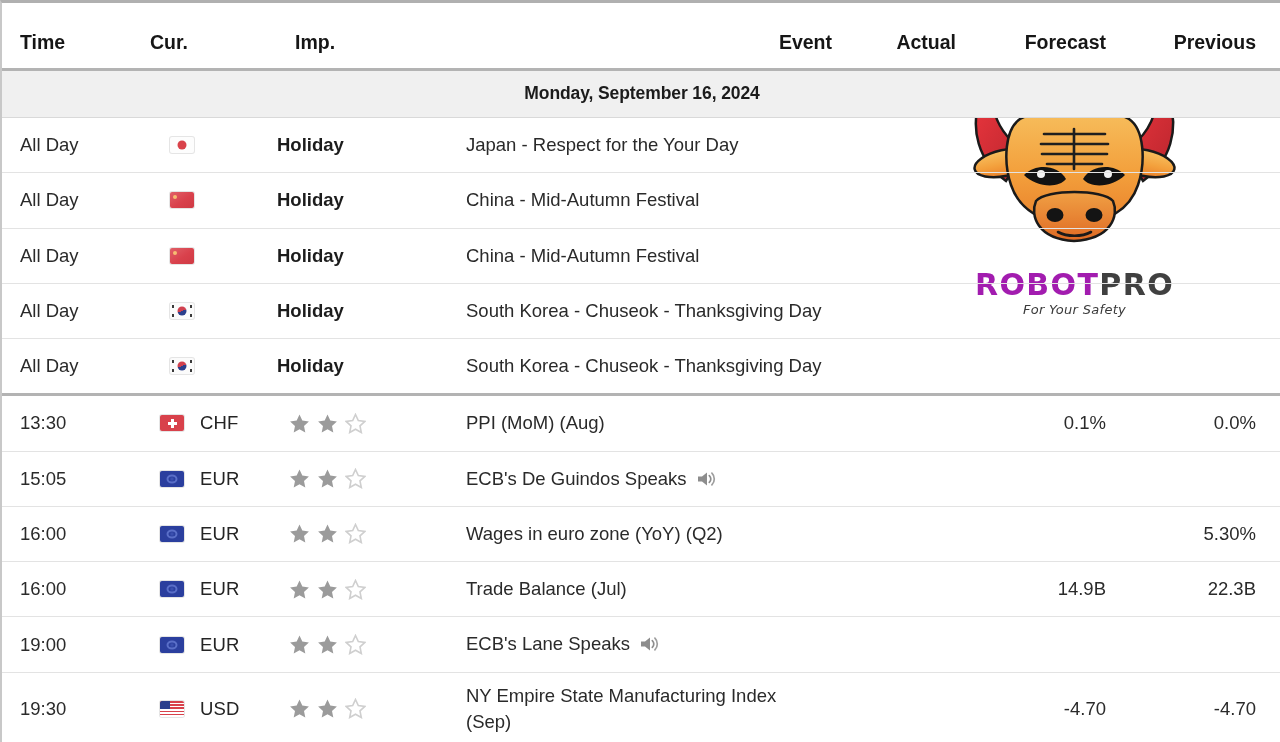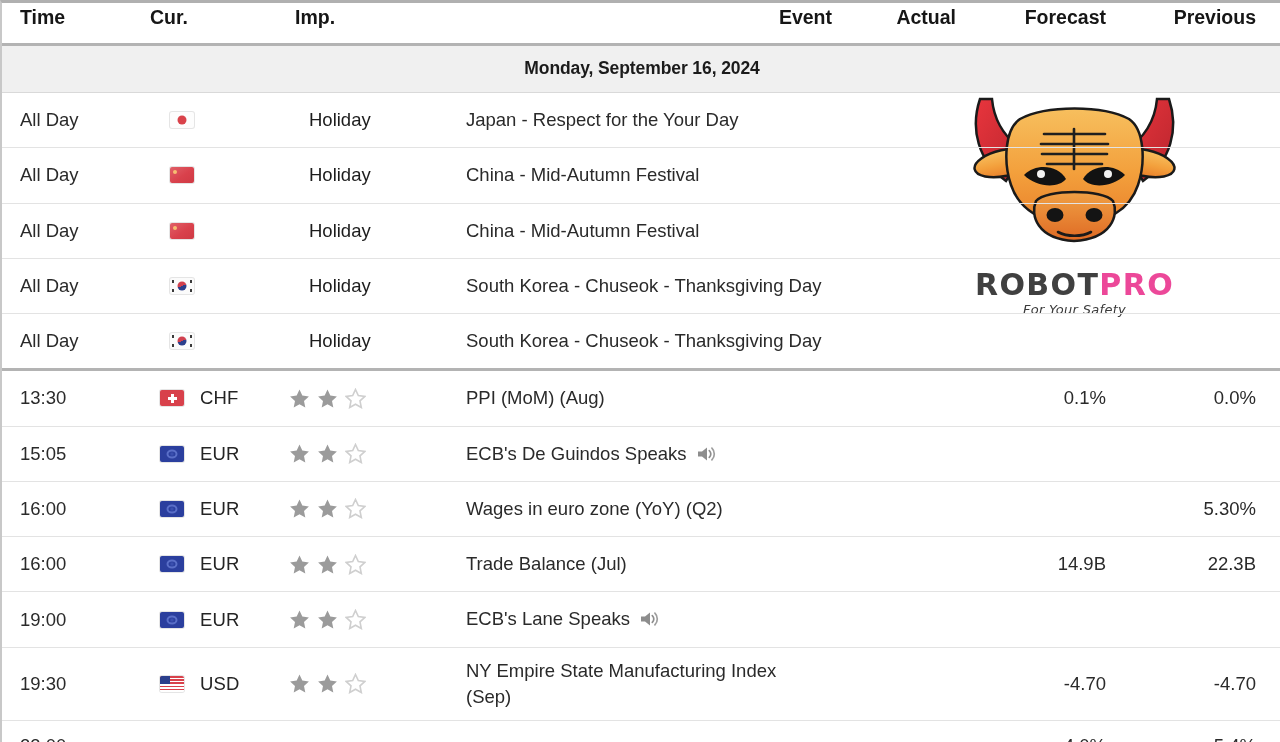--- a/index.html
+++ b/index.html
@@ -42,21 +42,21 @@
   col.c-event    { width: 380px; }
   col.c-actual   { width: 150px; }
   col.c-forecast { width: 150px; }
   col.c-previous { width: 150px; }
 
   
   thead th {
     font-size: 19.5px;
     font-weight: bold;
     color: #161616;
-    padding: 3px 0 14px 0;
+    padding: 28px 0 14px 0;
     background: #ffffff;
     border-bottom: 3px solid #b3b3b3;
     vertical-align: middle;
     white-space: nowrap;
   }
   th.h-left   { text-align: left; padding-left: 18px; }
   th.h-right  { text-align: right; padding-right: 26px; }
   th.h-event  { text-align: right; padding-left: 14px; }
 
   
@@ -102,24 +102,23 @@
     line-height: 1.42;
   }
   td.td-num {
     text-align: right;
     padding-right: 26px !important;
     white-space: nowrap;
     font-size: 18.5px;
   }
 
   .holiday-label {
-    font-weight: normal;
+    font-weight: bold;
     color: #1c1c1c;
     font-size: 18.5px;
-    margin-left: 32px;
   }
 
   
   .cur-wrap {
     display: flex;
     align-items: center;
     gap: 16px;
     padding-left: 28px;
   }
   .cur-wrap.center-only { padding-left: 38px; }
@@ -256,22 +255,22 @@
     line-height: 1;
   }
   .wm-word {
     font-size: 30px;
     font-weight: bold;
     letter-spacing: 1.4px;
     font-family: "DejaVu Sans", sans-serif;
     display: inline-block;
     position: relative;
   }
-  .wm-robot { color: #404040; }
-  .wm-pro   { color: #ec4899; }
+  .wm-robot { color: #a21caf; }
+  .wm-pro   { color: #404040; }
   .wm-hat {
     position: absolute;
     right: -14px;
     top: -13px;
     width: 27px;
     height: 17px;
   }
   .wm-tag {
     font-size: 13px;
     font-style: italic;

